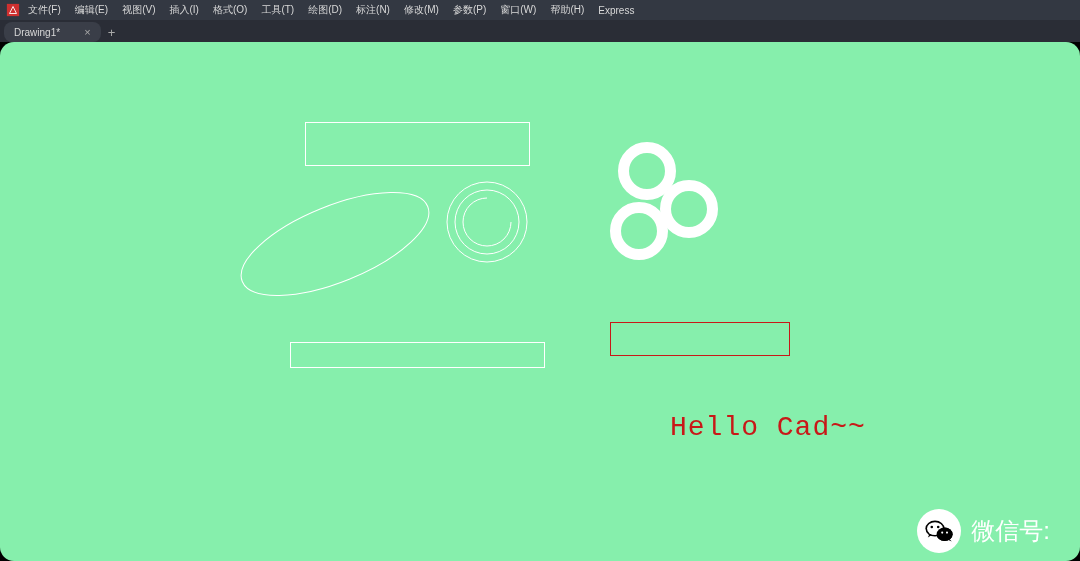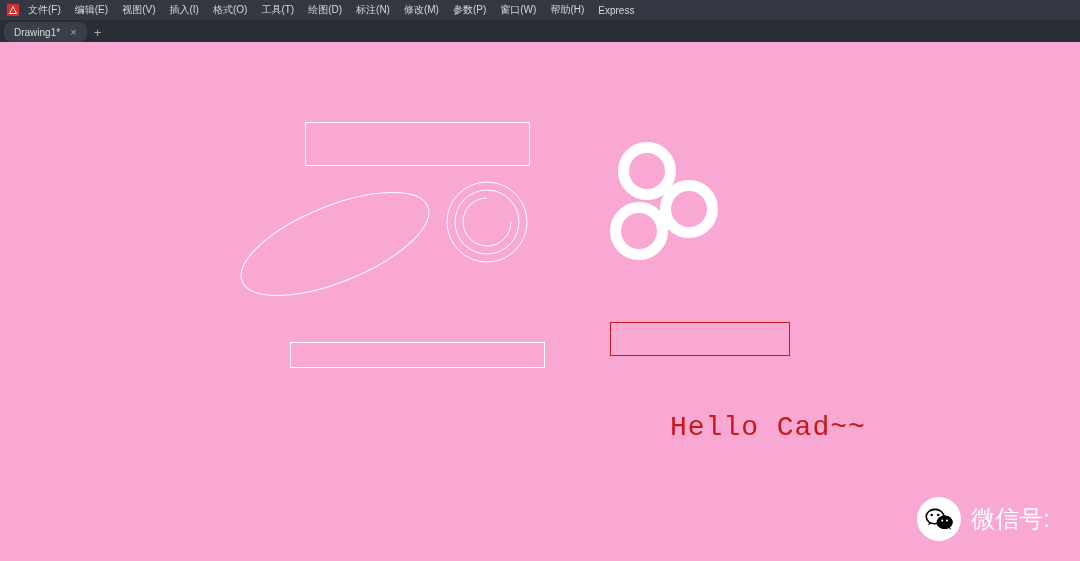--- a/index.html
+++ b/index.html
@@ -35,36 +35,37 @@
       padding-left: 4px;
     }
     .tab {
       height: 20px;
       background: #3a3e48;
       border-top-left-radius: 3px;
       border-top-right-radius: 3px;
       padding: 0 10px;
       display: flex;
       align-items: center;
-      gap: 10px;
+      gap: 24px;
       font-size: 10px;
       color: #d8d8d8;
       cursor: pointer;
       border-radius: 8px;
     }
     .tab .close { font-size: 11px; color: #aaa; cursor: pointer; }
     .tab-add {
       width: 22px; height: 20px;
       display: flex; align-items: center; justify-content: center;
       color: #aaa; font-size: 13px; cursor: pointer;
     }
     .canvas {
       position: absolute;
       top: 42px; left: 0; right: 0; bottom: 0;
-      background: #f9a8d4;
+      background: #86efac;
+      border-radius: 14px;
     }
     .shape { position: absolute; }
     .rect-top {
       left: 305px; top: 80px;
       width: 225px; height: 44px;
       border: 1px solid #fff;
     }
     .rect-bottom {
       left: 290px; top: 300px;
       width: 255px; height: 26px;
@@ -104,21 +105,21 @@
       position: absolute;
       left: 670px; top: 370px;
       font-size: 28px;
       letter-spacing: 1px;
       color: #c81818;
       font-family: "Courier New", monospace;
       font-weight: 300;
     }
     .watermark {
       position: absolute;
-      right: 30px; bottom: 20px;
+      right: 30px; bottom: 8px;
       display: flex; align-items: center;
       gap: 10px;
       color: #fff;
       font-size: 24px;
       margin-top: 44px;
     }
     .wechat-icon {
       width: 44px; height: 44px;
       background: #fff;
       border-radius: 50%;

